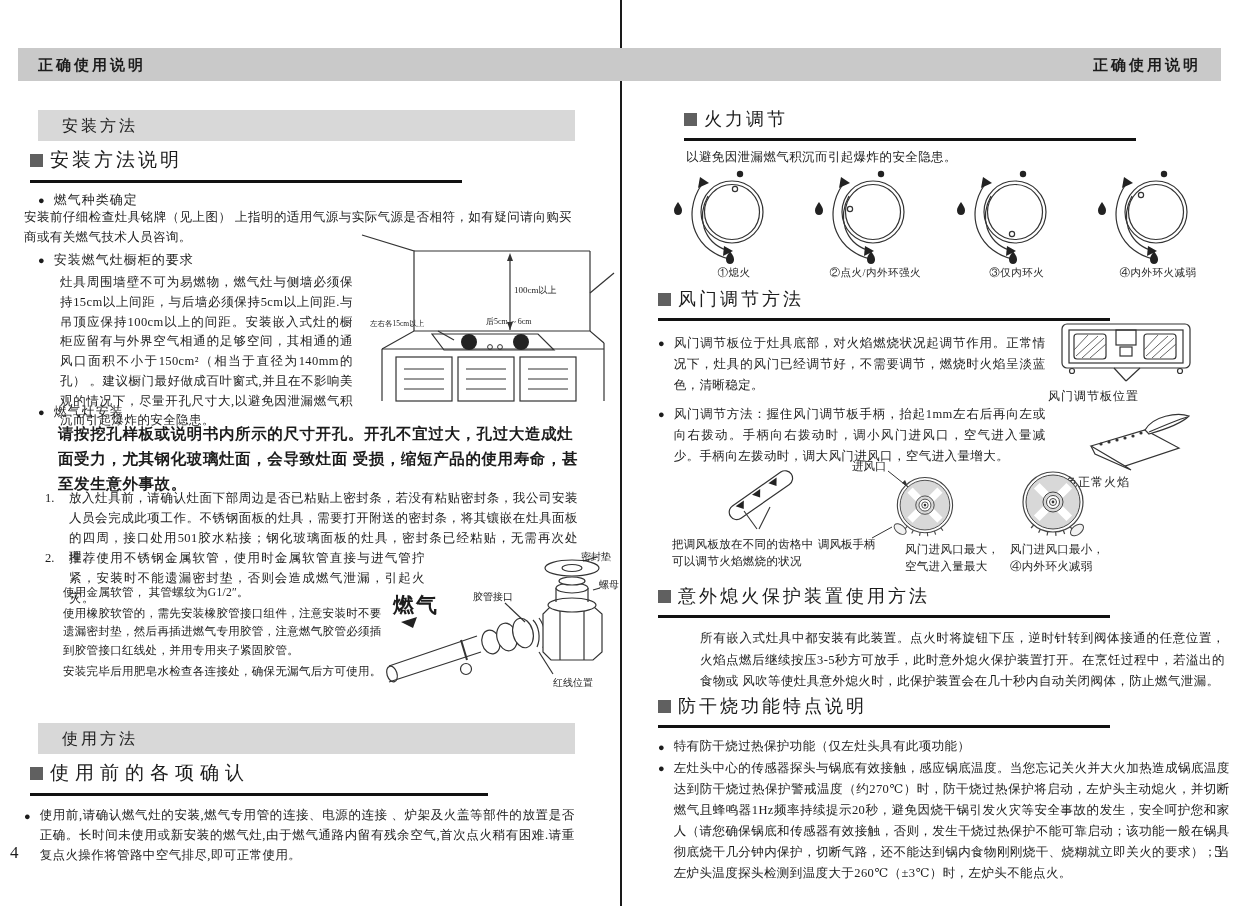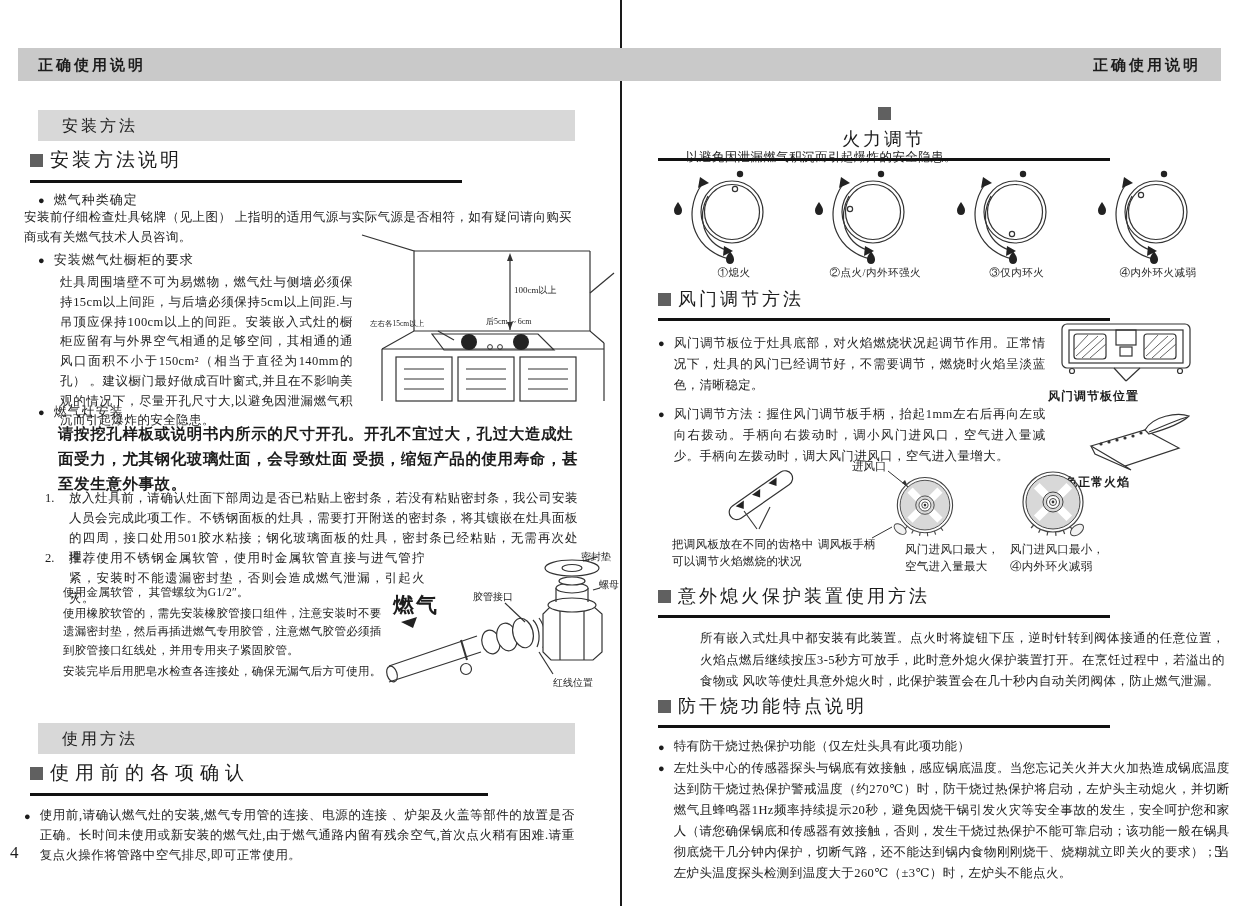--- a/index.html
+++ b/index.html
@@ -24,21 +24,21 @@
   .dot{font-size:11px;line-height:20px;flex:0 0 auto;}
   .btitle{font-size:13px;letter-spacing:1px;line-height:19px;}
   .body-txt{font-size:12.5px;line-height:1.58;letter-spacing:0.4px;text-align:justify;}
   .warn{font-family:"Liberation Sans","DejaVu Sans",sans-serif;font-weight:bold;
         font-size:15.5px;line-height:1.62;letter-spacing:0.6px;}
   .numrow{display:flex;gap:6px;}
   .num{font-size:12.5px;line-height:1.5;flex:0 0 18px;}
   .sub-txt{font-size:11.5px;line-height:1.62;letter-spacing:0.3px;margin-bottom:2px;}
   .pagenum{font-size:17px;}
   .cap{font-size:11.5px;line-height:1.5;white-space:pre-line;letter-spacing:0.3px;}
-  .dlabel{font-size:12px;letter-spacing:1px;font-weight:bold;}
+  .dlabel{font-size:12px;letter-spacing:1px;}
   .knob-row{display:flex;width:556px;justify-content:space-between;}
   .knob-cell{width:132px;text-align:center;}
   .knob-label{font-size:10.5px;letter-spacing:0.5px;margin-top:2px;}
   svg text{font-family:"Liberation Serif","DejaVu Serif",serif;fill:#1c1c1c;}
   svg{display:block;}
 </style>
 </head>
 <body>
 
 <div id="page">
@@ -175,21 +175,21 @@
     <span class="head-txt" style="letter-spacing:6px;">使用前的各项确认</span>
   </div>
 
   <div class="abs brow" style="left:24px;top:806px;width:555px;">
     <span class="dot">●</span>
     <span class="body-txt" style="width:535px;">使用前,请确认燃气灶的安装,燃气专用管的连接、电源的连接 、炉架及火盖等部件的放置是否正确。长时间未使用或新安装的燃气灶,由于燃气通路内留有残余空气,首次点火稍有困难.请重复点火操作将管路中空气排尽,即可正常使用。</span>
   </div>
 
   <div class="abs pagenum" style="left:10px;top:843px;">4</div>
 
-  <div class="abs head" style="left:658px;top:107px;width:452px;flex-direction:column;">
+  <div class="abs head" style="left:684px;top:107px;width:452px;">
     <span class="sq"></span>
     <span class="head-txt" style="font-size:18px;">火力调节</span>
   </div>
   <div class="abs body-txt" style="left:686px;top:148px;width:480px;">以避免因泄漏燃气积沉而引起爆炸的安全隐患。</div>
 
   <div class="abs knob-row" style="left:668px;top:168px;">
     <div class="knob-cell">
       <svg width="116" height="96" viewBox="0 0 116 96">
         <g fill="none" stroke="#333" stroke-width="1.2">
           <circle cx="64" cy="44" r="31"></circle>

